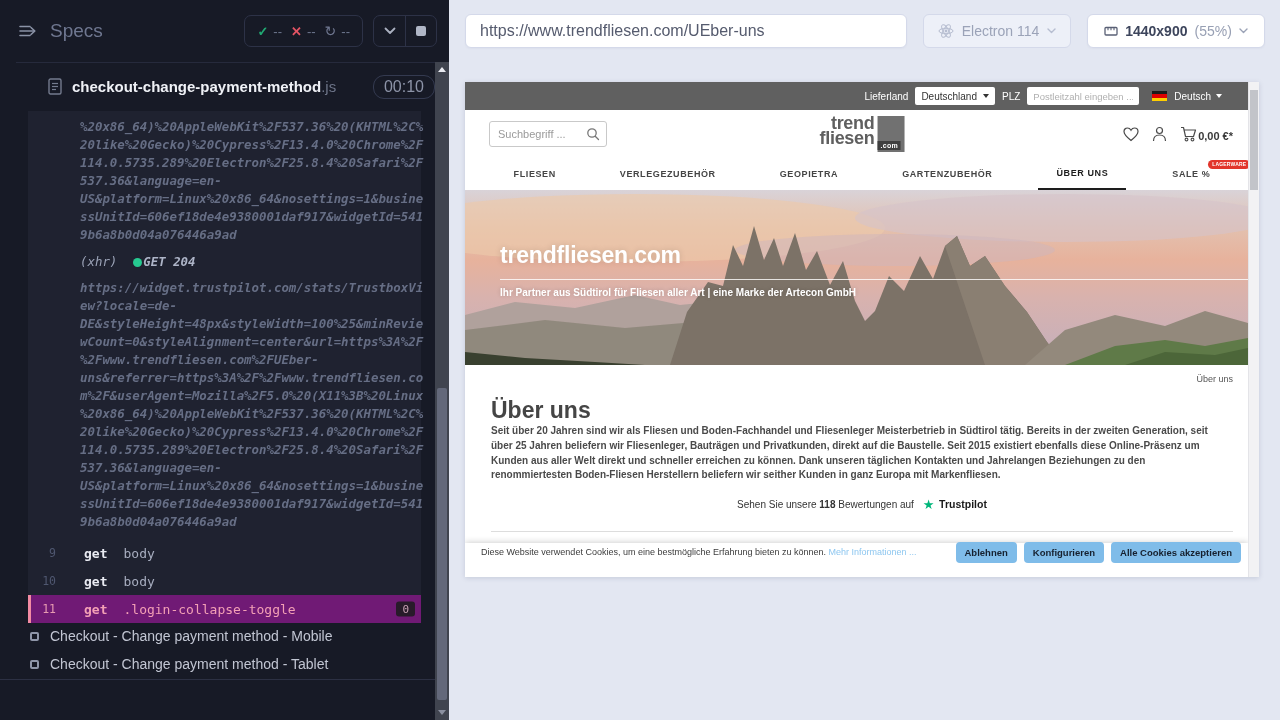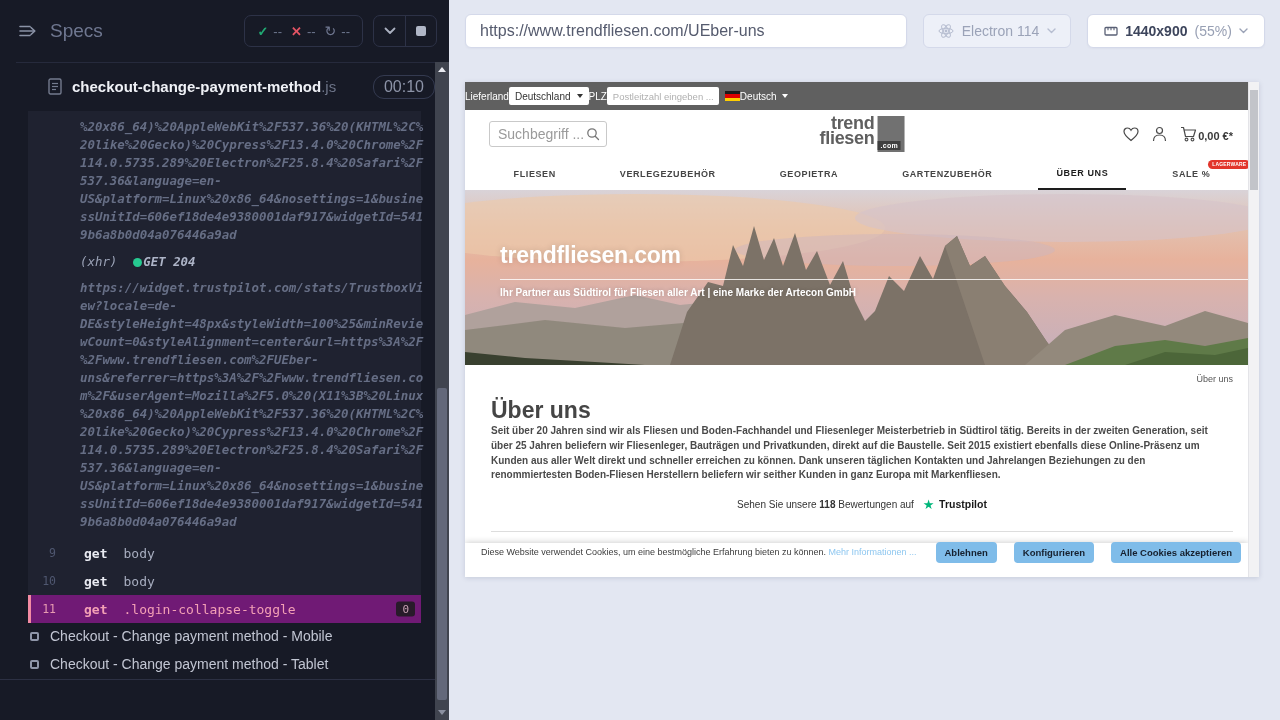--- a/index.html
+++ b/index.html
@@ -62,33 +62,33 @@
   .browser-box { width:148px; height:34px; background:#edf0f8; border:1px solid #d4d9ea; border-radius:6px; display:flex; align-items:center; justify-content:center; gap:8px; font-size:14px; color:#9ba3b8; cursor:pointer; }
   .viewport-box { width:178px; height:34px; background:#fff; border:1px solid #d4d9ea; border-radius:6px; display:flex; align-items:center; justify-content:center; gap:7px; font-size:14px; cursor:pointer; box-shadow:0 1px 2px rgba(40,50,90,.04); }
   .vp-size { color:#3d455c; font-weight:bold; }
   .vp-zoom { color:#98a0b4; }
 
   
   .site { position:absolute; left:16px; top:82px; width:794px; height:495px; background:#fff; box-shadow:0 1px 5px rgba(30,40,80,.15); overflow:hidden; }
   .site-scrollbar { position:absolute; right:0; top:0; width:11px; height:495px; background:#f2f2f4; border-left:1px solid #e4e4e8; }
   .site-thumb { position:absolute; left:1px; top:8px; width:8px; height:100px; background:#c2c4c9; cursor:pointer; }
 
-  .s-topbar { height:28px; background:#606060; display:flex; align-items:center; gap:0; padding-right:37px; font-size:10px; color:#fff; }
+  .s-topbar { height:28px; background:#606060; display:flex; align-items:center; justify-content:flex-end; gap:7px; padding-right:37px; font-size:10px; color:#fff; }
   .s-select { background:#fff; color:#333; border-radius:2px; height:18px; display:flex; align-items:center; gap:6px; padding:0 6px; cursor:pointer; }
   .s-caret { width:0; height:0; border-left:3.5px solid transparent; border-right:3.5px solid transparent; border-top:4px solid #333; }
   .s-caret.white { border-top-color:#fff; }
   .plz-input { width:112px; height:18px; background:#fff; border:none; border-radius:2px; font-size:9.5px; color:#333; padding:0 6px; }
   .plz-input::placeholder { color:#b0b0b0; }
   .flag { width:15px; height:10px; display:flex; flex-direction:column; margin-left:6px; }
   .flag div { flex:1; }
   .lang { display:flex; align-items:center; gap:5px; cursor:pointer; }
 
   .s-header { height:48px; position:relative; background:#fff; }
   .search-box { position:absolute; left:24px; top:11px; width:118px; height:26px; border:1px solid #c9c9c9; border-radius:3px; display:flex; align-items:center; }
-  .search-input { border:none; outline:none; flex:1; font-size:14px; padding-left:8px; color:#555; width:80px; }
+  .search-input { border:none; outline:none; flex:1; font-size:11px; padding-left:8px; color:#555; width:80px; }
   .search-input::placeholder { color:#9a9a9a; }
   .logo { position:absolute; left:50%; top:6px; transform:translateX(-50%); display:flex; align-items:flex-start; cursor:pointer; }
   .logo-text { text-align:right; font-weight:bold; font-size:18px; line-height:15px; color:#5f5f5f; letter-spacing:-.3px; }
   .logo-box { position:relative; width:27px; height:36px; background:#717171; margin-left:3px; }
   .logo-tld { position:absolute; bottom:2px; left:0; background:#3f3f3f; color:#fff; font-size:7px; font-weight:bold; padding:1px 3px; letter-spacing:.3px; }
   .hdr-icons { position:absolute; right:26px; top:0; height:48px; display:flex; align-items:center; gap:13px; }
   .hdr-icons svg { cursor:pointer; }
   .cart-group { display:flex; align-items:flex-end; gap:1px; cursor:pointer; }
   .cart-amount { font-size:11px; font-weight:bold; color:#3a3a3a; }
 
@@ -110,21 +110,21 @@
   .about-body { font-size:10px; line-height:14.8px; color:#4a4a4a; padding-right:4px;font-weight:bold; }
   .trust-row { margin-top:14px; text-align:center; font-size:10px; color:#333; }
   .trust-count { font-weight:bold; }
   .trust-star { color:#00b67a; font-size:13px; vertical-align:-1px; margin:0 2px 0 6px; }
   .trust-brand { font-weight:bold; font-size:10.5px; color:#191919; cursor:pointer; }
   .content-divider { margin-top:19px; border-top:1px solid #ddd; }
 
   .cookie-bar { position:absolute; left:0; bottom:0; right:11px; height:34px; background:#fff; box-shadow:0 -1px 6px rgba(0,0,0,.18); display:flex; align-items:center; padding:0 7px 16px 16px; }
   .cookie-text { font-size:9px; color:#3c3c3c; }
   .cookie-link { color:#8ec7f0; cursor:pointer; }
-  .cookie-buttons { margin-left:auto; display:flex; gap:17px; }
+  .cookie-buttons { margin-left:auto; display:flex; gap:7px; }
   .cookie-btn { background:#7fbce9; border:none; border-radius:4px; padding:5px 9px; font-size:9.5px; font-weight:bold; color:#16202e; cursor:pointer; font-family:"Liberation Sans",sans-serif; }
 </style>
 </head>
 <body>
 
 <div class="stage">
 
   <div class="reporter">
     <div class="rep-header">
       <svg width="20" height="14" viewBox="0 0 20 14">

